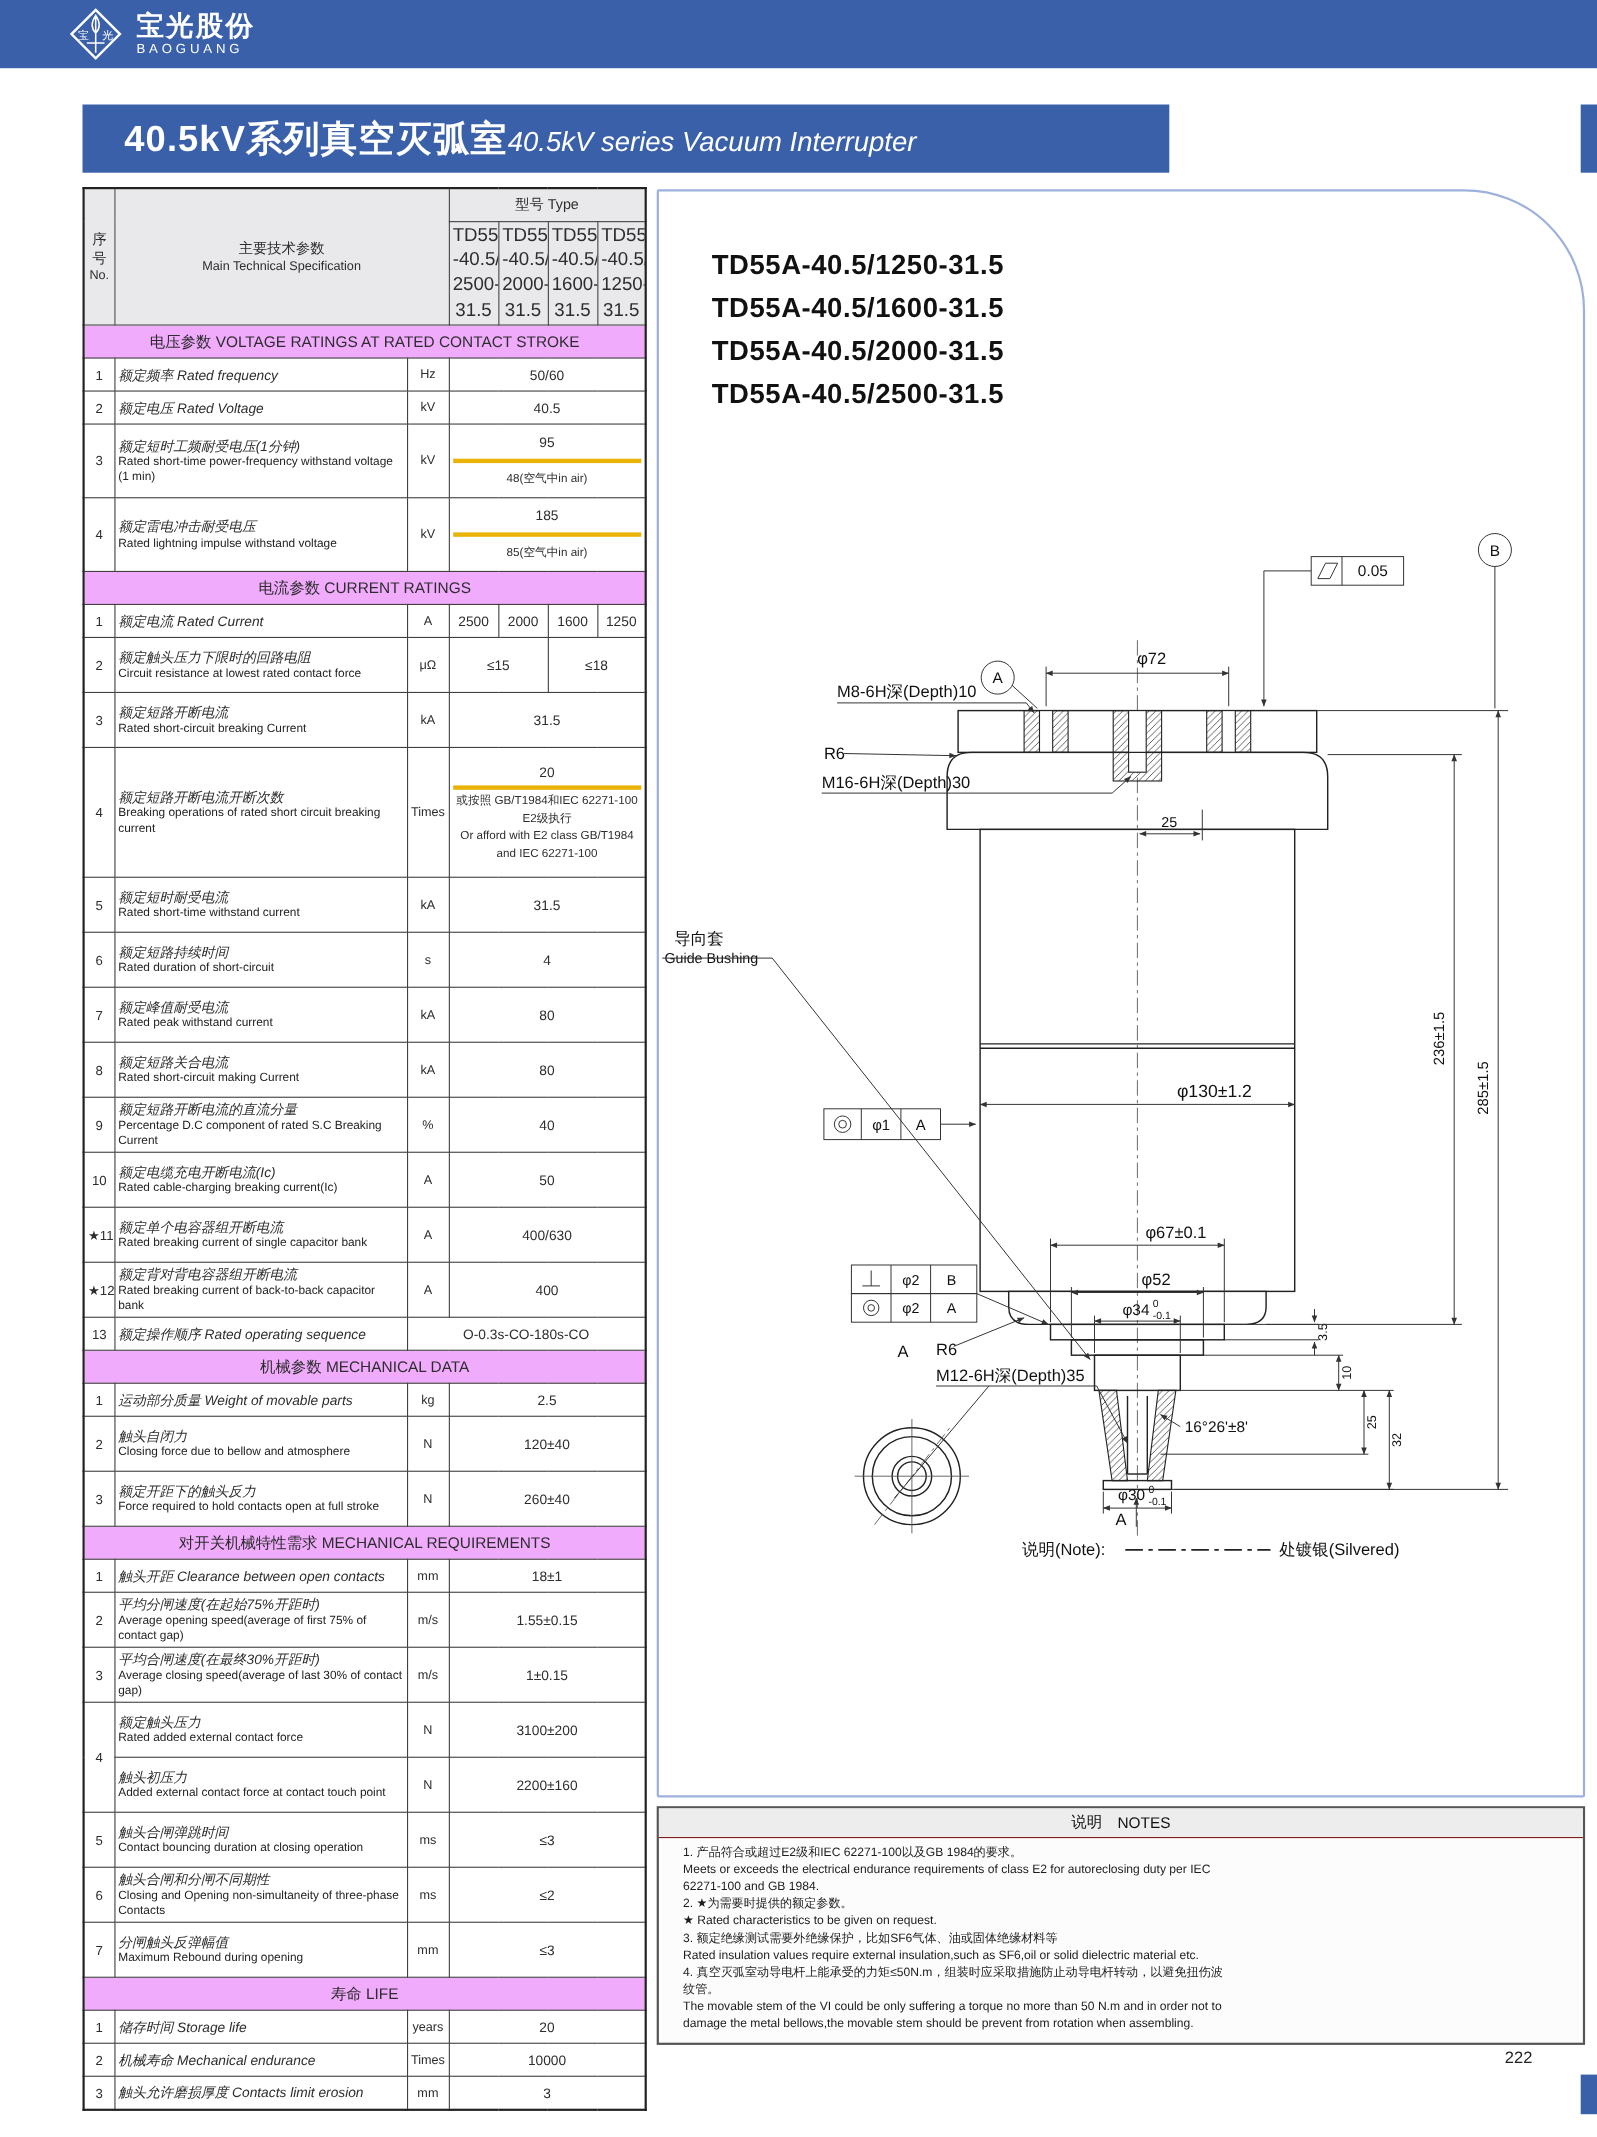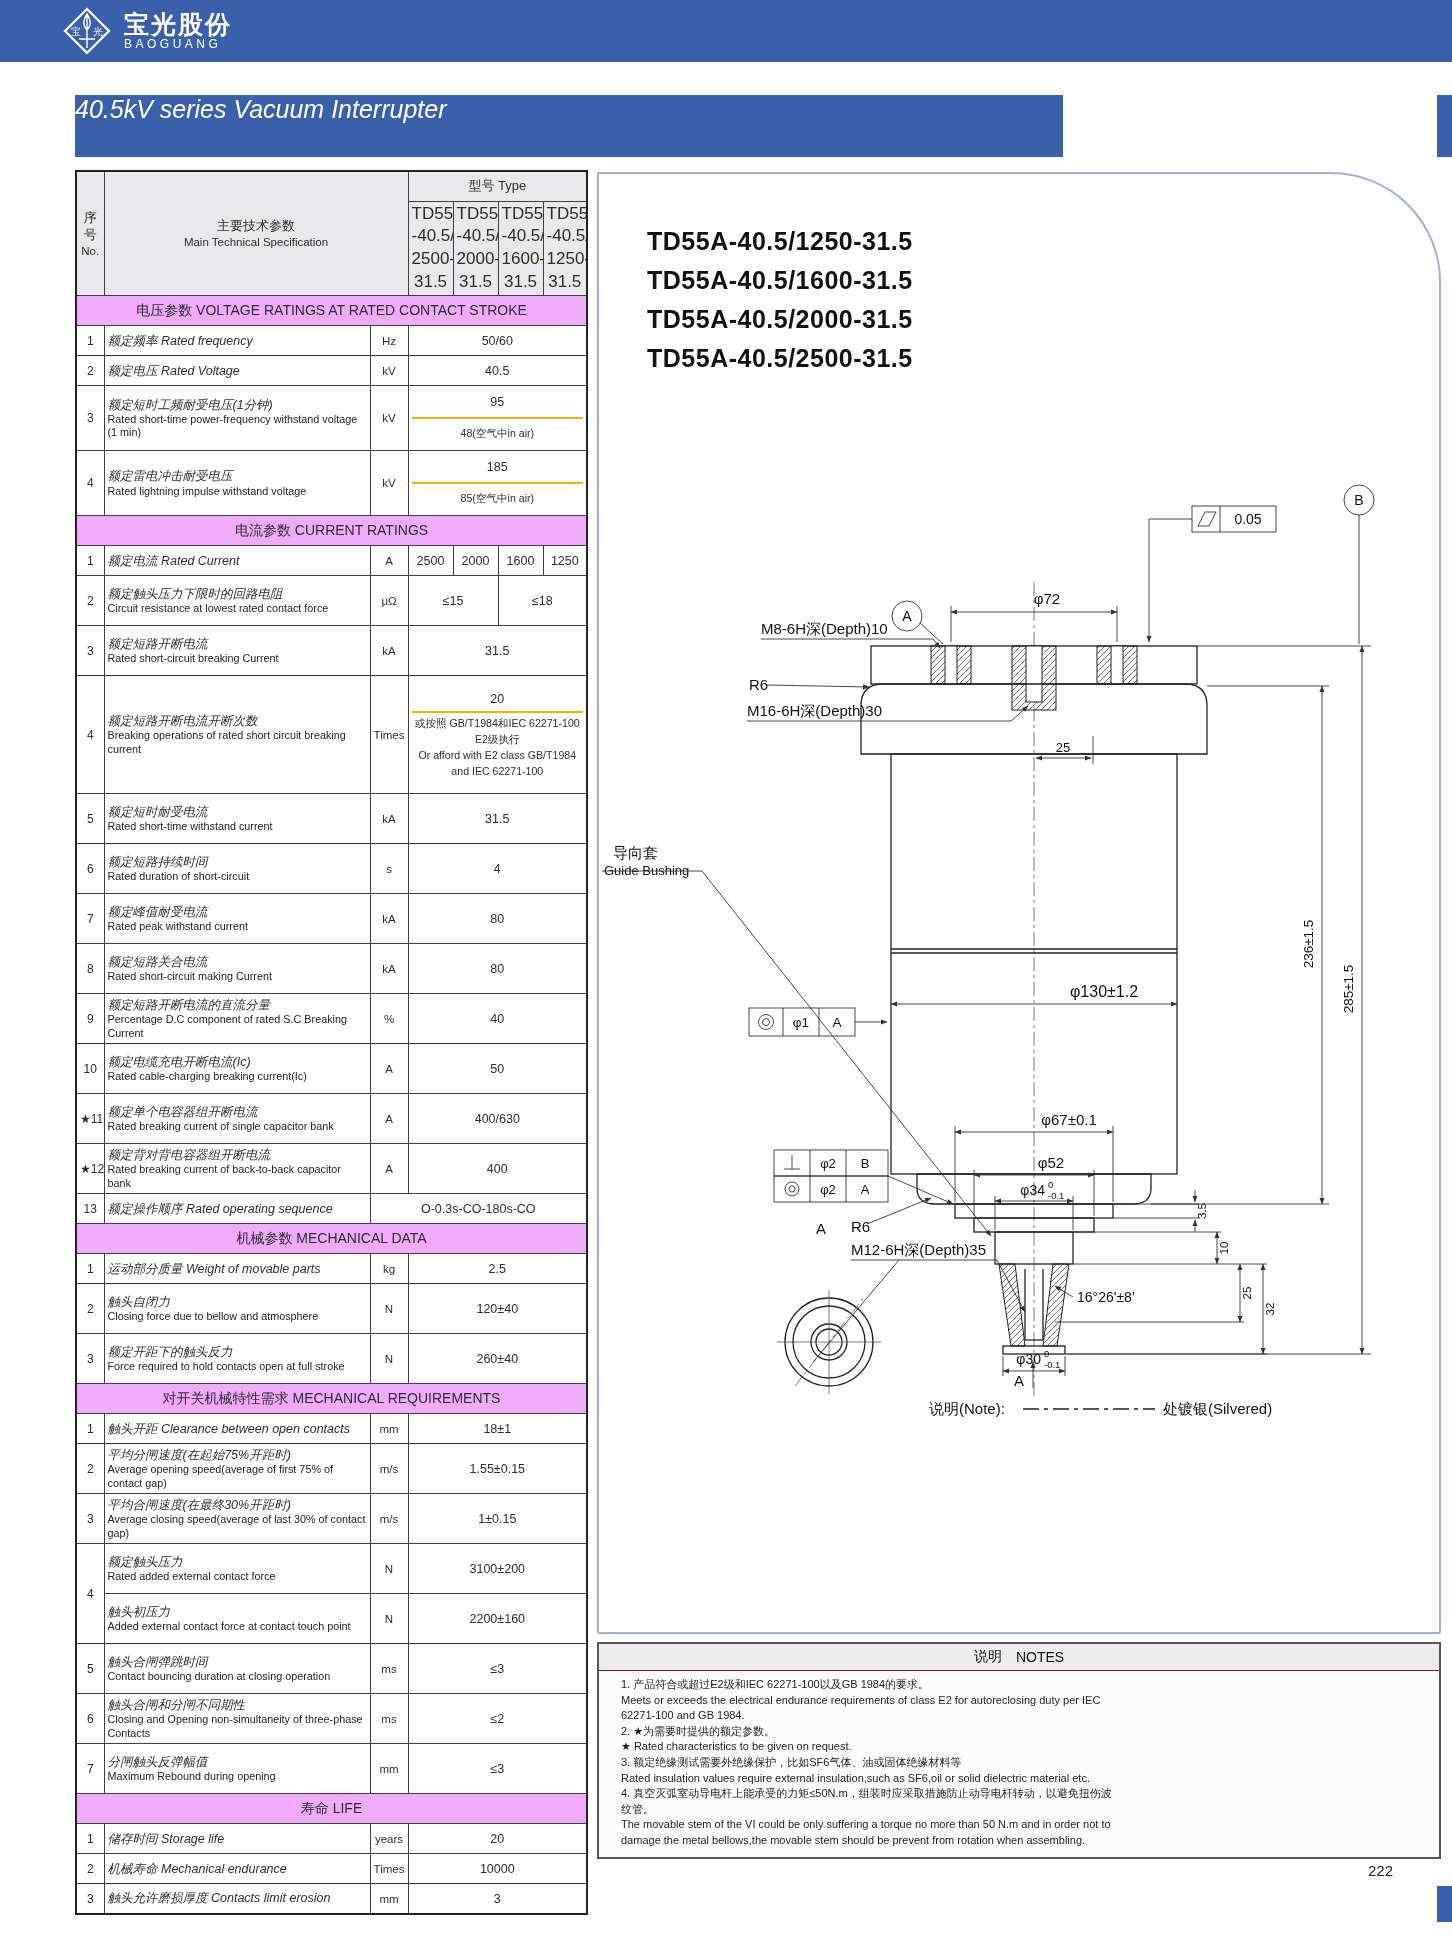--- a/index.html
+++ b/index.html
@@ -32,21 +32,21 @@
   .th{background:#e9e9eb;text-align:center;}
   .hz{font-size:13px;line-height:1.35;} .he{font-size:11.5px;line-height:1.3;}
   .ml{font-size:17px;line-height:1.35;}
   .type-h{font-size:13px;}
   .c-no{text-align:center;font-size:12px;padding:0;}
   .c-label{padding:2px 6px;}
   .lz{font-size:12.5px;line-height:1.3;font-style:italic;} .le{font-size:10.8px;line-height:1.25;color:#222;}
   .c-unit{text-align:center;font-size:11.5px;padding:0;}
   .c-val{text-align:center;font-size:12.5px;}
   .split{padding:0;}
-  .sp-top{border-bottom:2px solid #eab308;display:flex;align-items:center;justify-content:center;}
+  .sp-top{border-bottom:4px solid #eab308;display:flex;align-items:center;justify-content:center;}
   .r3 .sp-top{height:30px;} .r3 .sp-bot{height:30px;display:flex;align-items:center;justify-content:center;font-size:12.5px;}
   .r4 .sp-top{height:25px;} .r4 .sp-bot{padding:3px 0;}
   .sb{font-size:10.6px;line-height:1.5;text-align:center;}
 
   
   .panel{position:absolute;left:597px;top:172px;width:840px;height:1458px;
          border:2px solid #9db1dc;border-radius:2px 110px 2px 2px;background:#fff;}
   .models{position:absolute;left:48px;top:48px;}
   .mline{font-size:25px;font-weight:bold;letter-spacing:.5px;line-height:39px;color:#111;}
   svg.draw{position:absolute;left:0;top:300px;}
@@ -76,20 +76,21 @@
       <text x="31" y="29" font-size="10" fill="#fff">光</text>
     </svg>
     <div class="logo-text">
       <div class="zh">宝光股份</div>
       <div class="en">BAOGUANG</div>
     </div>
   </div>
 </div>
 
 <div class="titlebar">
+  <span class="t-zh">40.5kV系列真空灭弧室</span>
   <span class="t-en">40.5kV series Vacuum Interrupter</span>
 </div>
 <div class="strip top"></div>
 <div class="strip bottom"></div>
 
 <table class="spec">
   <colgroup>
     <col style="width:28px">
       <col style="width:266px">
       <col style="width:38px">

